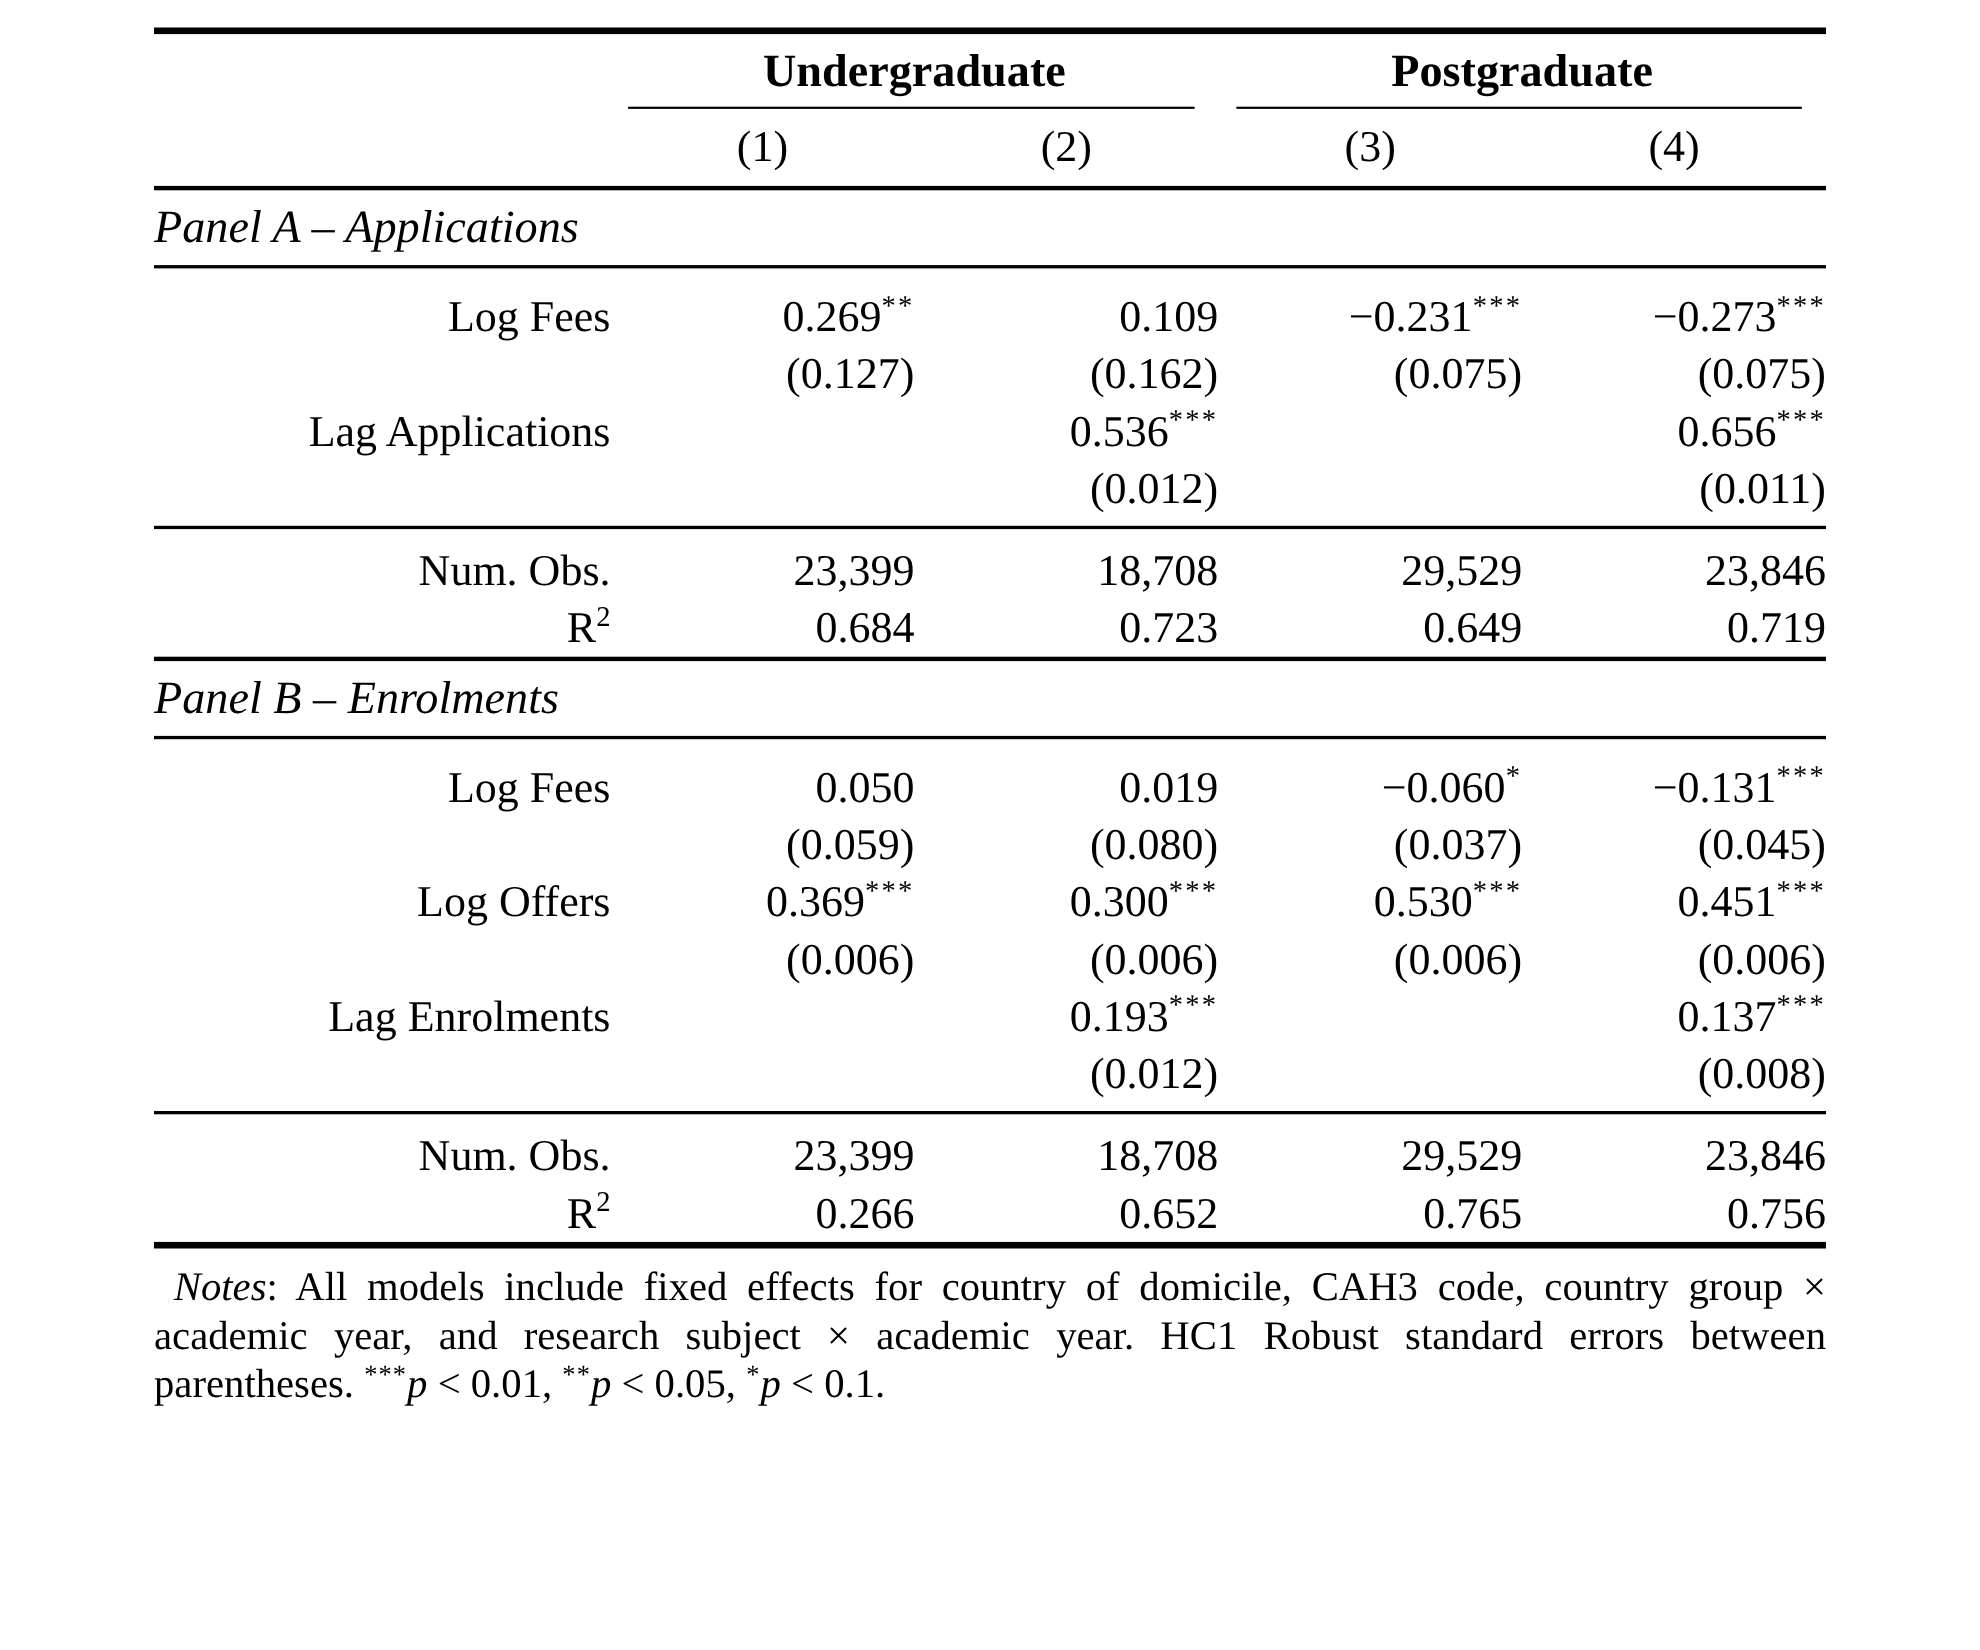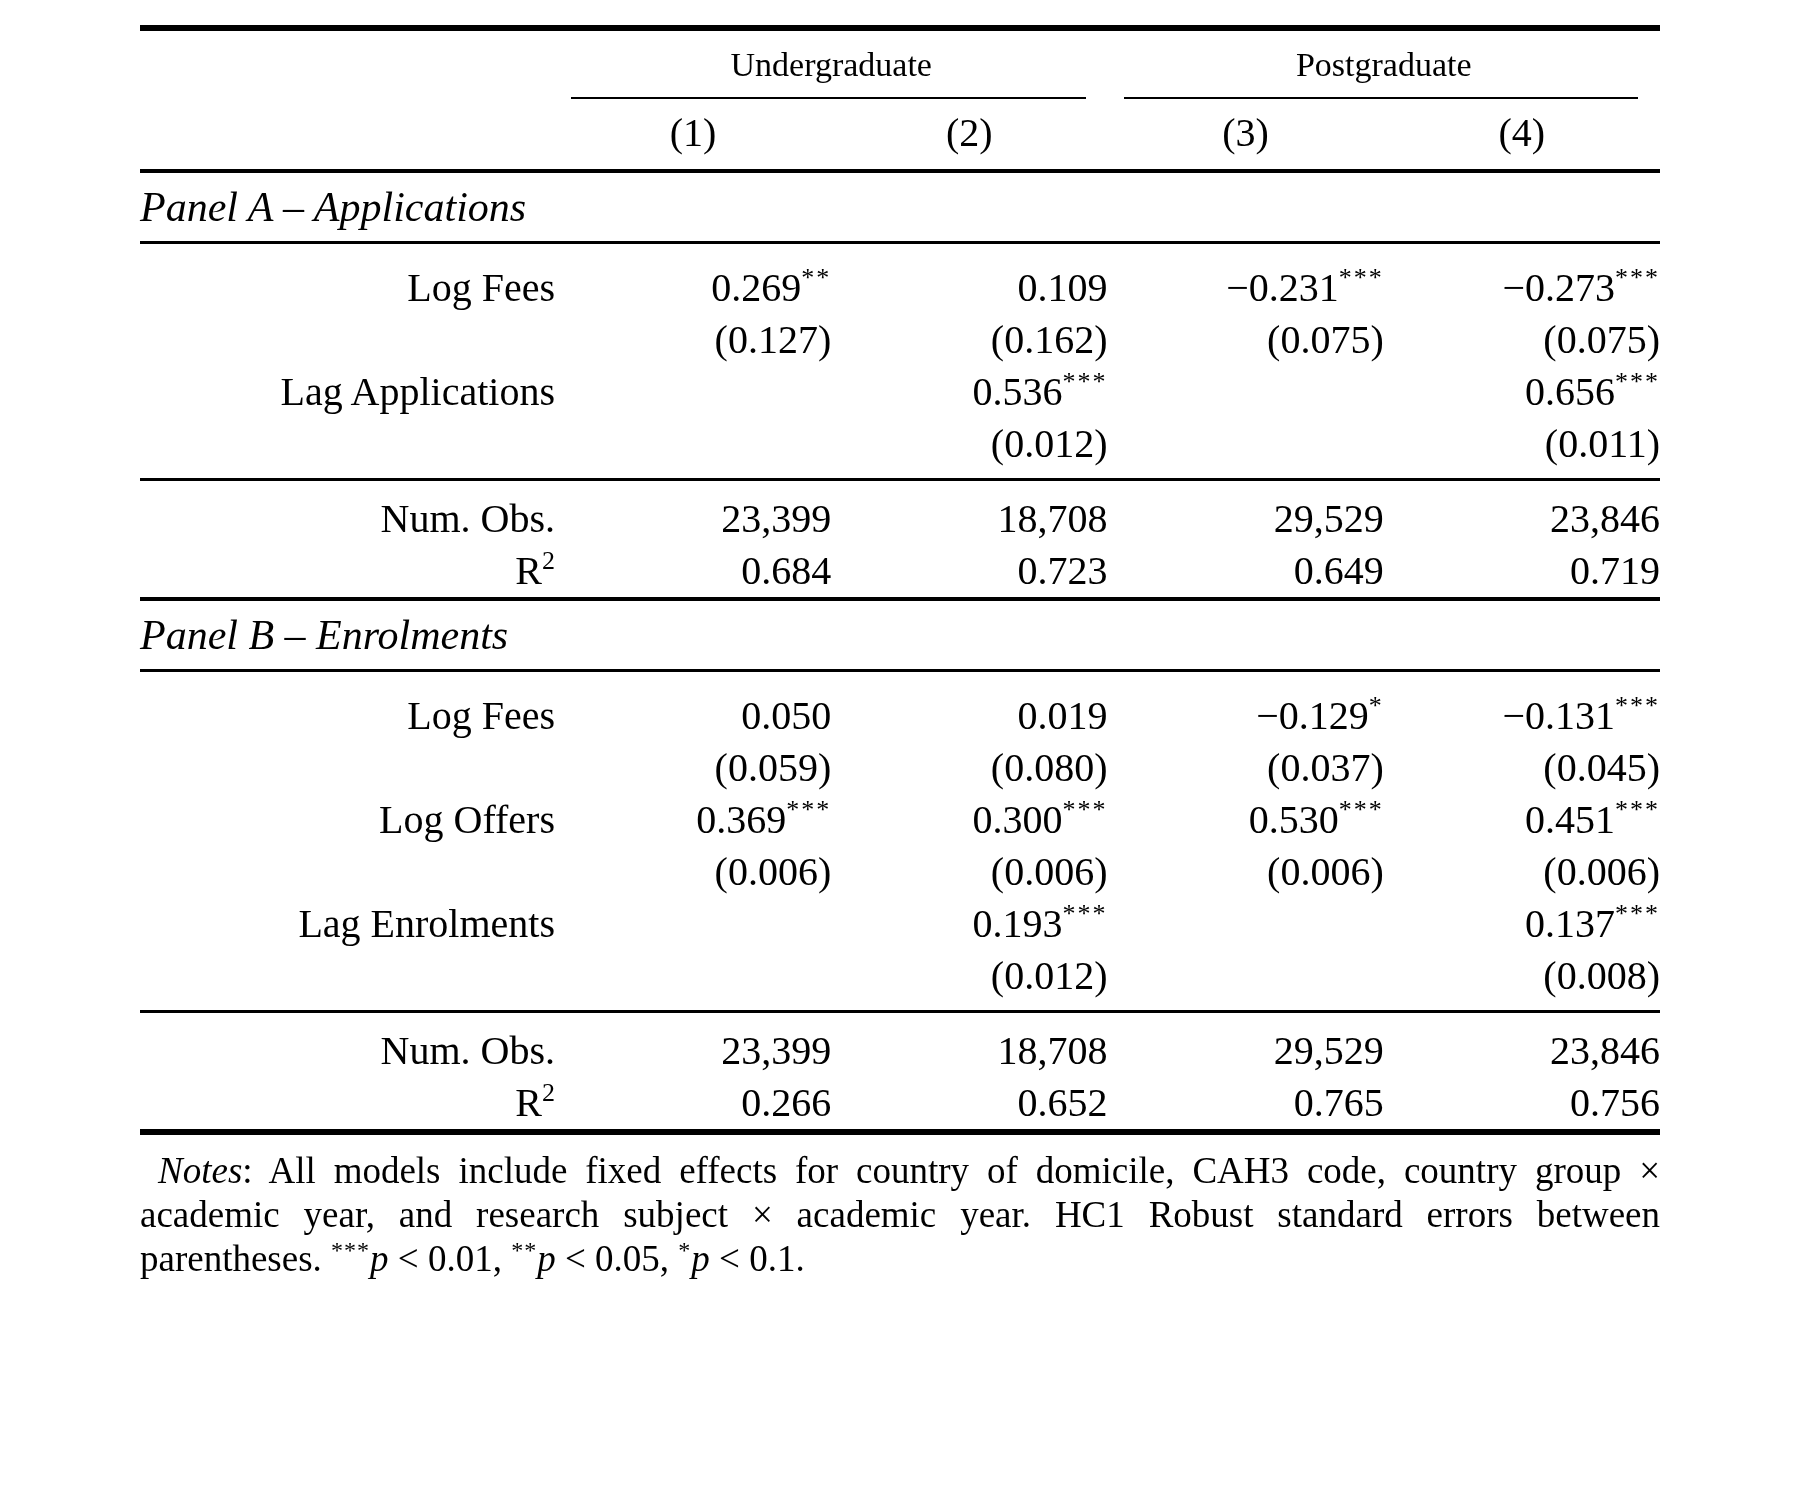--- a/index.html
+++ b/index.html
@@ -33,22 +33,23 @@
   }
   .groups-grid {
     display: grid;
     grid-template-columns: 415px repeat(2, 1fr);
     width: 100%;
     padding-top: 10px;
   }
   .group-cell { text-align: center; }
   .group-label {
     display: block;
-    font-size: 34px;
+    font-size: 42px;
     line-height: 48px;
+    font-weight: bold;
   }
   .cmidrule {
     height: 2px;
     background: #000;
     margin: 8px 22px 0 16px;
   }
   .cols-row {
     padding: 8px 0 10px 0;
   }
   .cols-row .cell {
@@ -182,21 +183,21 @@
     <div class="rule rule-mid"></div>
 
     <div class="panel-title">Panel B – Enrolments</div>
     <div class="rule rule-light"></div>
 
     <div class="panel-block">
       <div class="grid vrow">
         <div class="cell lbl">Log Fees</div>
         <div class="cell val"><span>0.050</span><sup class="stars"></sup></div>
         <div class="cell val"><span>0.019</span><sup class="stars"></sup></div>
-        <div class="cell val"><span>−0.129</span><sup class="stars">*</sup></div>
+        <div class="cell val"><span>−0.060</span><sup class="stars">*</sup></div>
         <div class="cell val"><span>−0.131</span><sup class="stars">***</sup></div>
       </div>
       <div class="grid vrow">
         <div class="cell lbl"></div>
         <div class="cell val">(0.059)</div>
         <div class="cell val">(0.080)</div>
         <div class="cell val">(0.037)</div>
         <div class="cell val">(0.045)</div>
       </div>
       <div class="grid vrow">

